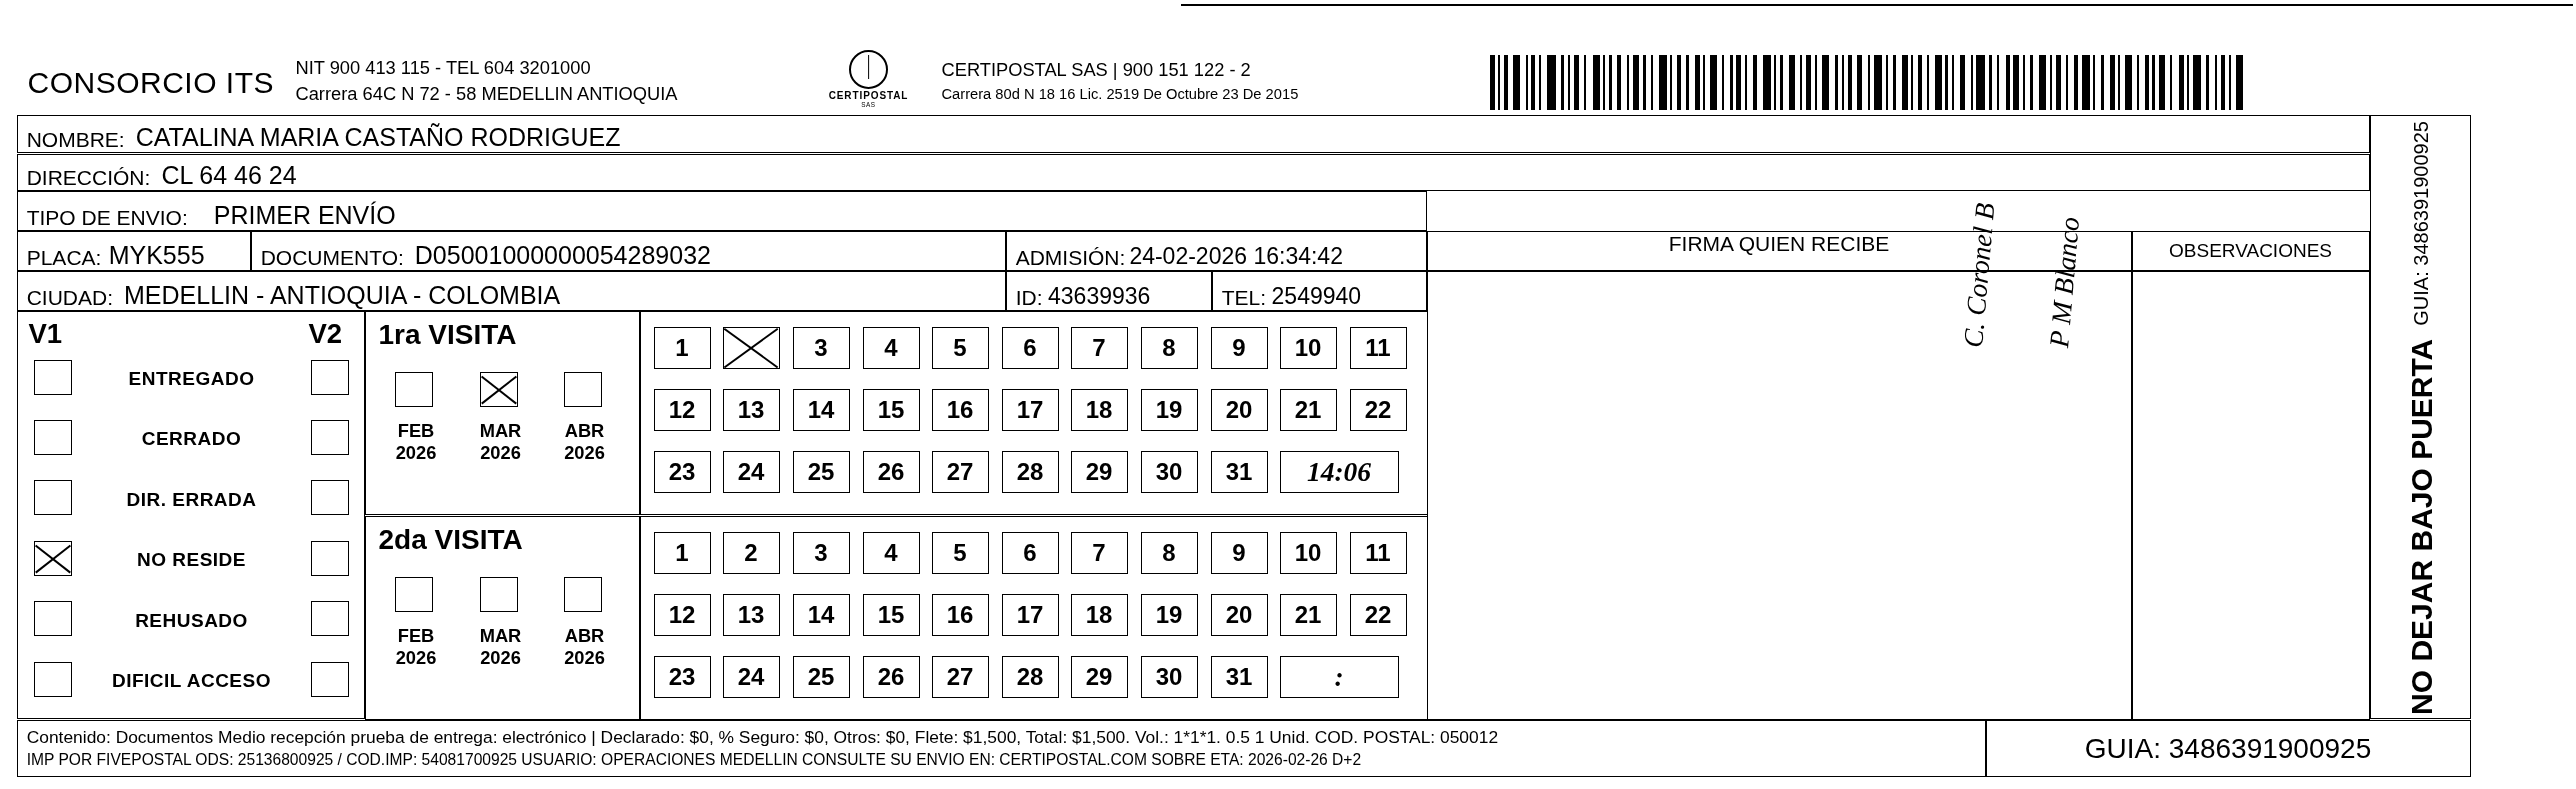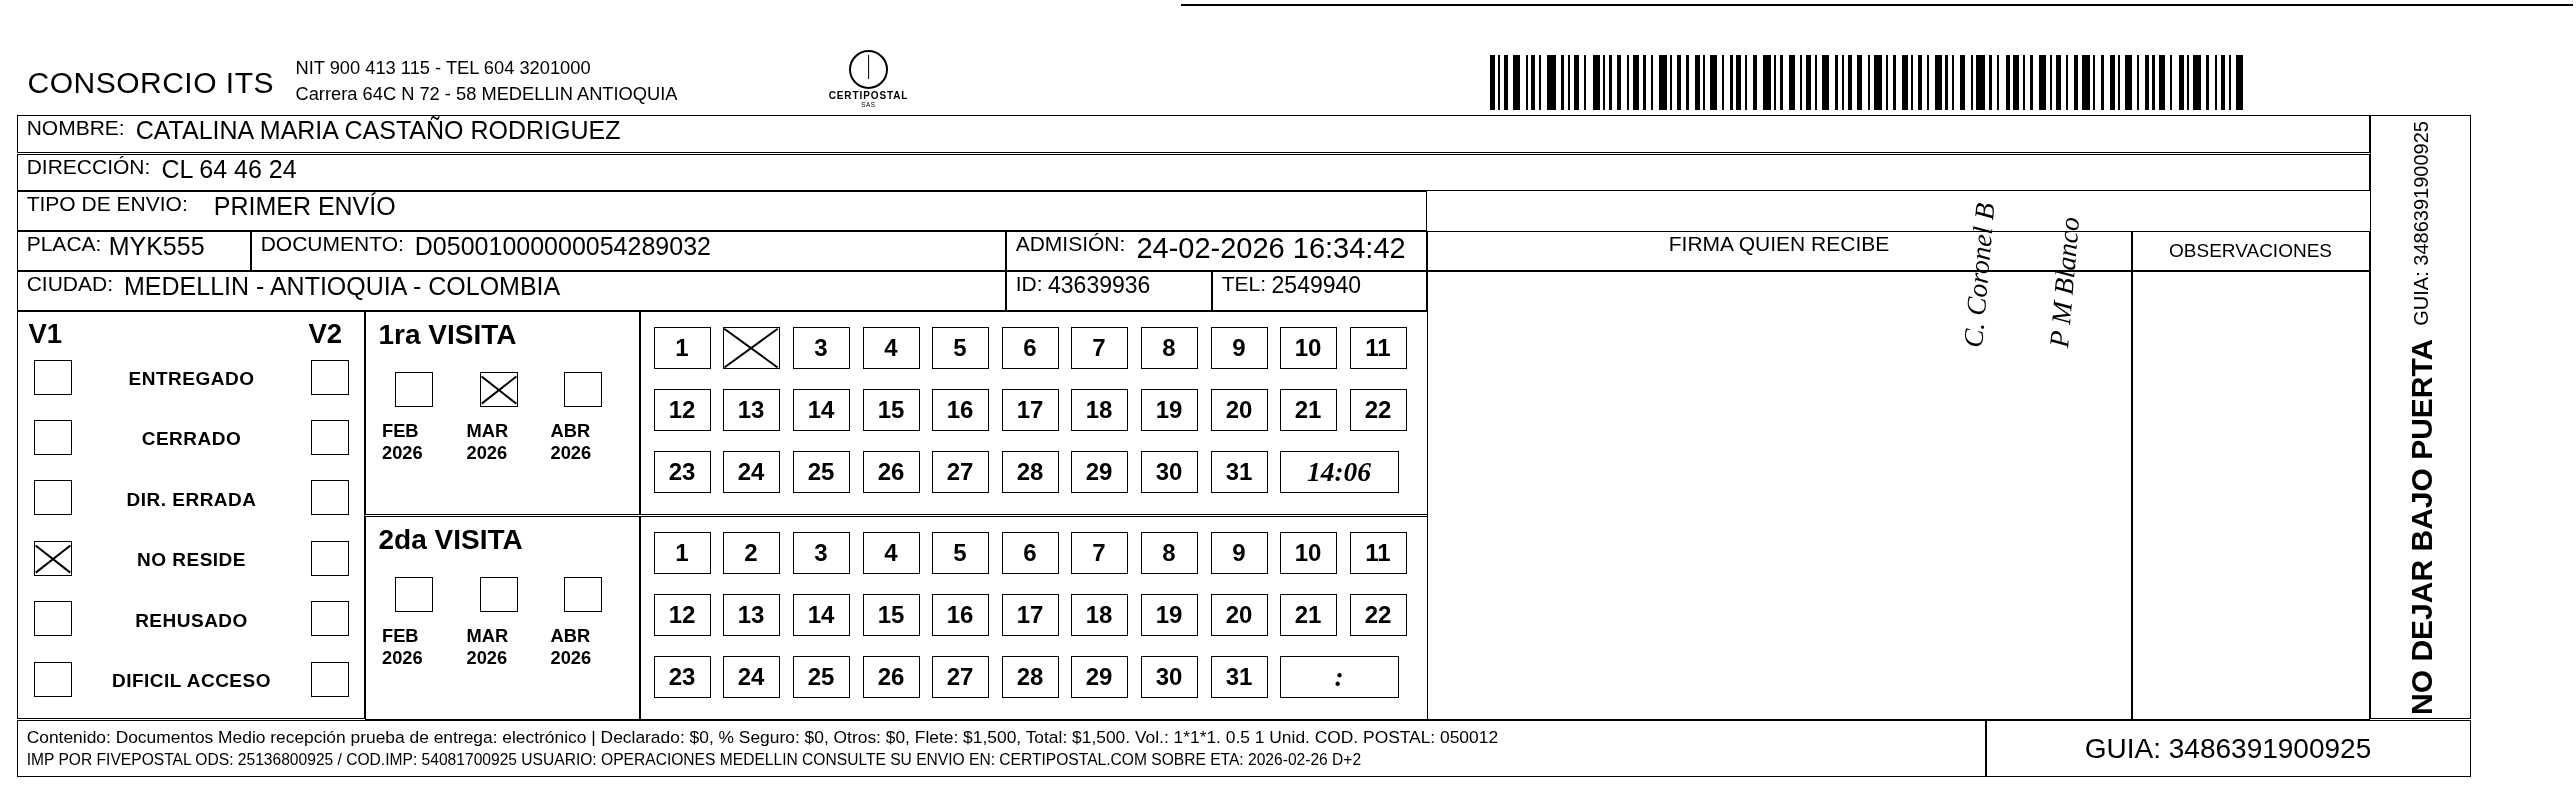--- a/index.html
+++ b/index.html
@@ -35,21 +35,21 @@
   .row-nombre{left:0;top:71px;width:2353px;height:38px;}
   .row-direccion{left:0;top:110px;width:2353px;height:37px;}
   .row-tipo{left:0;top:147px;width:1410px;height:40px;}
   .row-placa{left:0;top:187px;width:234px;height:40px;}
   .row-doc{left:234px;top:187px;width:755px;height:40px;}
   .row-adm{left:989px;top:187px;width:421px;height:40px;}
   .row-ciudad{left:0;top:227px;width:989px;height:40px;}
   .row-id{left:989px;top:227px;width:206px;height:40px;}
   .row-tel{left:1195px;top:227px;width:215px;height:40px;}
 
-  .cellpad{padding-left:9.2px;display:flex;align-items:flex-start;height:100%;}
+  .cellpad{padding-left:9.2px;display:flex;align-items:flex-end;height:100%;}
 
   
   .firma-hdr{left:1410px;top:187px;width:705px;height:40px;display:flex;justify-content:center;}
   .obs-hdr{left:2115px;top:187px;width:238px;height:40px;display:flex;align-items:center;justify-content:center;}
   .firma-body{left:1410px;top:227px;width:705px;height:449px;}
   .obs-body{left:2115px;top:227px;width:238px;height:449px;}
 
   
   .strip{left:2353px;top:71px;width:101px;height:604px;}
   .strip .vtxt{position:absolute;left:0;top:0;width:604px;height:101px;transform:rotate(-90deg);transform-origin:0 0;margin-top:604px;display:flex;align-items:center;justify-content:center;gap:13px;}
@@ -62,21 +62,21 @@
   .chk{position:absolute;box-sizing:border-box;border:1.8px solid #000;width:38px;height:35px;}
   .chk.x:before,.chk.x:after{content:"";position:absolute;left:50%;top:50%;width:44px;height:1.8px;background:#000;transform-origin:center;}
   .chk.x:before{transform:translate(-50%,-50%) rotate(38deg);}
   .chk.x:after{transform:translate(-50%,-50%) rotate(-38deg);}
   .vlabel{position:absolute;font-size:19px;font-weight:bold;letter-spacing:0.5px;text-align:center;width:220px;}
 
   
   .visita1{left:348px;top:267px;width:275px;height:204px;}
   .visita2{left:348px;top:472px;width:275px;height:204px;}
   .vhead{position:absolute;font-size:28px;font-weight:bold;}
-  .mon{position:absolute;text-align:left;font-size:18.3px;font-weight:bold;line-height:22px;width:68px;}
+  .mon{position:absolute;text-align:center;font-size:18.3px;font-weight:bold;line-height:22px;width:68px;}
 
   .days1{left:623px;top:267px;width:788px;height:204px;}
   .days2{left:623px;top:472px;width:788px;height:204px;}
   .day{position:absolute;box-sizing:border-box;border:1.8px solid #000;width:57px;height:42px;display:flex;align-items:center;justify-content:center;font-size:24px;font-weight:bold;}
   .day.wide{width:119px;text-align:right;}
   .day.x{position:relative;}
   .day.x:before,.day.x:after{content:"";position:absolute;left:50%;top:50%;width:66px;height:1.8px;background:#000;}
   .day.x:before{transform:translate(-50%,-50%) rotate(36deg);}
   .day.x:after{transform:translate(-50%,-50%) rotate(-36deg);}
   .handtime{font-family:"Liberation Serif", serif;font-style:italic;font-size:27.5px;font-weight:bold;}
@@ -104,20 +104,24 @@
     <div class="hdr">
       <div class="consorcio">CONSORCIO ITS</div>
       <div class="nitblock">
         <div>NIT 900 413 115 - TEL 604 3201000</div>
         <div>Carrera 64C N 72 - 58 MEDELLIN ANTIOQUIA</div>
       </div>
       <div class="logo">
         <div class="ring"></div>
         <div class="lt1">CERTIPOSTAL</div>
         <div class="lt2">SAS</div>
+      </div>
+      <div class="certi">
+        <div>CERTIPOSTAL SAS | 900 151 122 - 2</div>
+        <div class="l2">Carrera 80d N 18 16  Lic. 2519 De Octubre 23 De 2015</div>
       </div>
       <div class="barcode" id="barcode">
           <i style="left: 0px; width: 5.5px;"></i>
           <i style="left: 8.2px; width: 2.7px;"></i>
           <i style="left: 14.7px; width: 3.7px;"></i>
           <i style="left: 23px; width: 7.3px;"></i>
           <i style="left: 36px; width: 2.7px;"></i>
           <i style="left: 41px; width: 4.6px;"></i>
           <i style="left: 49px; width: 2.7px;"></i>
           <i style="left: 57px; width: 9.2px;"></i>
@@ -233,21 +237,21 @@
     </div>
     <div class="bx row-doc">
       <div class="cellpad">
         <span class="lbl">DOCUMENTO:</span>
         <span class="val" style="margin-left:11px">D05001000000054289032</span>
       </div>
     </div>
     <div class="bx row-adm">
       <div class="cellpad">
         <span class="lbl">ADMISIÓN:</span>
-        <span class="val" style="margin-left:11px;font-size:29px">24-02-2026 16:34:42</span>
+        <span class="val" style="margin-left:4px;font-size:23px">24-02-2026 16:34:42</span>
       </div>
     </div>
 
     <div class="bx row-ciudad">
       <div class="cellpad">
         <span class="lbl">CIUDAD:</span>
         <span class="val" style="margin-left:11px">MEDELLIN - ANTIOQUIA - COLOMBIA</span>
       </div>
     </div>
     <div class="bx row-id">

